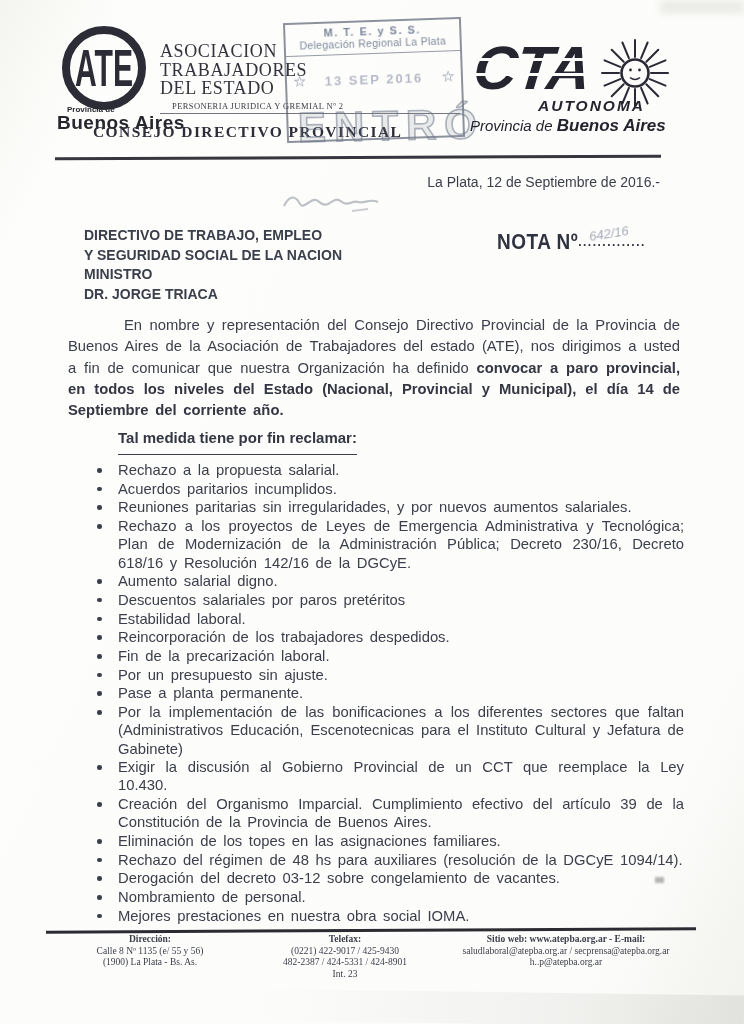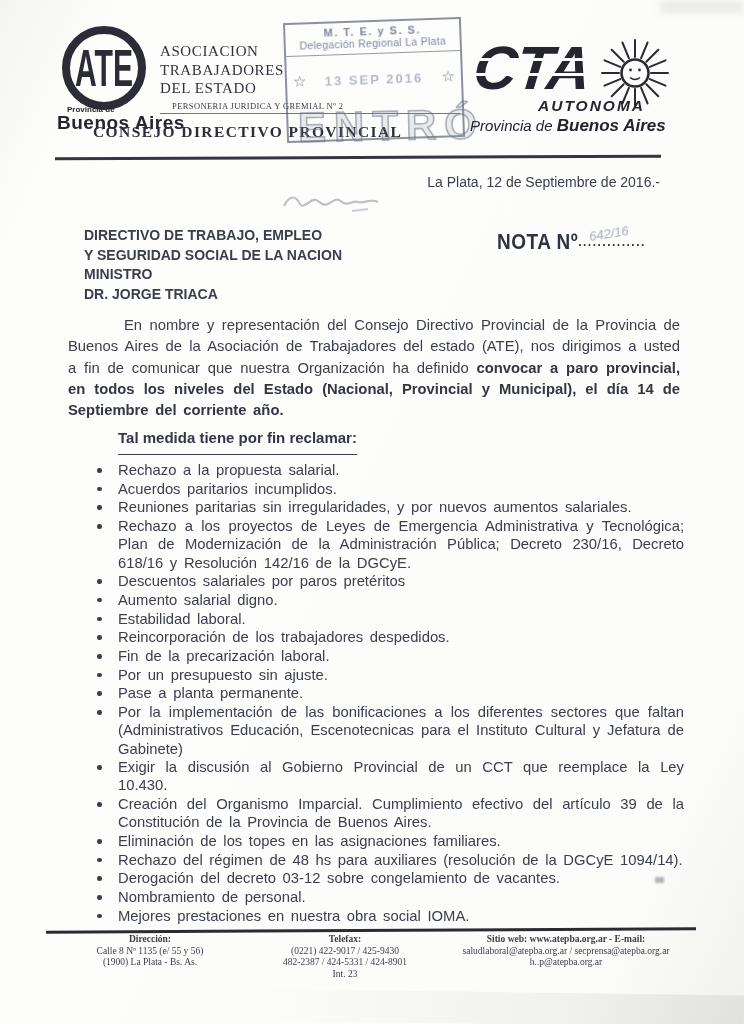--- a/index.html
+++ b/index.html
@@ -5,21 +5,21 @@
   * { box-sizing: border-box; }
   body { margin:0; width:744px; height:1024px; background:#e9e9e7; font-family:"Liberation Sans", sans-serif; }
   .sheet { position:relative; width:744px; height:1024px; overflow:hidden;
     background: linear-gradient(115deg,#f4f4f1 0%,#fdfdfb 10%,#fcfcfa 86%,#f1f1ee 100%); }
   .abs { position:absolute; }
 
   
   .ate-svg { left:58px; top:24px; width:94px; height:92px; }
   .ate-prov-prefix { left:67px; top:105px; font-size:8px; font-weight:bold; color:#26262e; }
   .ate-prov-name { left:57px; top:112px; font-size:19px; font-weight:bold; letter-spacing:.5px; color:#26262e; }
-  .org-name { left:160px; top:42px; font-family:"Liberation Serif",serif; font-size:15px; line-height:18.5px; letter-spacing:.6px; color:#33333e; }
+  .org-name { left:160px; top:42px; font-family:"Liberation Serif",serif; font-size:18px; line-height:18.5px; letter-spacing:.6px; color:#33333e; }
   .personeria { left:172px; top:101px; font-family:"Liberation Serif",serif; font-size:8.5px; letter-spacing:.4px; color:#3a3a46; }
   .personeria-rule { left:160px; top:113px; width:300px; height:1px; background:rgba(60,60,72,.7); }
   .consejo { left:93px; top:123px; font-family:"Liberation Serif",serif; font-weight:bold; font-size:15.5px; letter-spacing:1.4px; color:#2e2e3a; }
   .header-rule { left:55px; top:156px; width:606px; height:2.5px; background:#36363e; transform:rotate(-.25deg); }
 
   
   .stamp-box { left:285px; top:20px; width:178px; height:120px; border:2px solid rgba(80,88,108,.65);
     transform:rotate(-2deg); filter:blur(.3px); color:#7d879c; }
   .stamp-top { border-bottom:1.5px solid rgba(80,88,108,.6); text-align:center; padding:3px 0 4px; }
   .stamp-line1 { font-size:11px; font-weight:bold; letter-spacing:1.5px; }
@@ -179,22 +179,22 @@
     <span>En nombre y representación del Consejo Directivo Provincial de la Provincia de Buenos Aires de la Asociación de Trabajadores del estado (ATE), nos dirigimos a usted a fin de comunicar que nuestra Organización ha definido </span><b>convocar a paro provincial, en todos los niveles del Estado (Nacional, Provincial y Municipal), el día 14 de Septiembre del corriente año.</b>
   </div>
 
   <div class="abs claims-heading">Tal medida tiene por fin reclamar:</div>
 
   <ul class="abs claims">
       <li>Rechazo a la propuesta salarial.</li>
       <li>Acuerdos paritarios incumplidos.</li>
       <li>Reuniones paritarias sin irregularidades, y por nuevos aumentos salariales.</li>
       <li>Rechazo a los proyectos de Leyes de Emergencia Administrativa y Tecnológica; Plan de Modernización de la Administración Pública; Decreto 230/16, Decreto 618/16 y Resolución 142/16 de la DGCyE.</li>
+      <li>Aumento salarial digno.</li>
       <li>Descuentos salariales por paros pretéritos</li>
-      <li>Aumento salarial digno.</li>
       <li>Estabilidad laboral.</li>
       <li>Reincorporación de los trabajadores despedidos.</li>
       <li>Fin de la precarización laboral.</li>
       <li>Por un presupuesto sin ajuste.</li>
       <li>Pase a planta permanente.</li>
       <li>Por la implementación de las bonificaciones a los diferentes sectores que faltan (Administrativos Educación, Escenotecnicas para el Instituto Cultural y Jefatura de Gabinete)</li>
       <li>Exigir la discusión al Gobierno Provincial de un CCT que reemplace la Ley 10.430.</li>
       <li>Creación del Organismo Imparcial. Cumplimiento efectivo del artículo 39 de la Constitución de la Provincia de Buenos Aires.</li>
       <li>Eliminación de los topes en las asignaciones familiares.</li>
       <li>Rechazo del régimen de 48 hs para auxiliares (resolución de la DGCyE 1094/14).</li>

